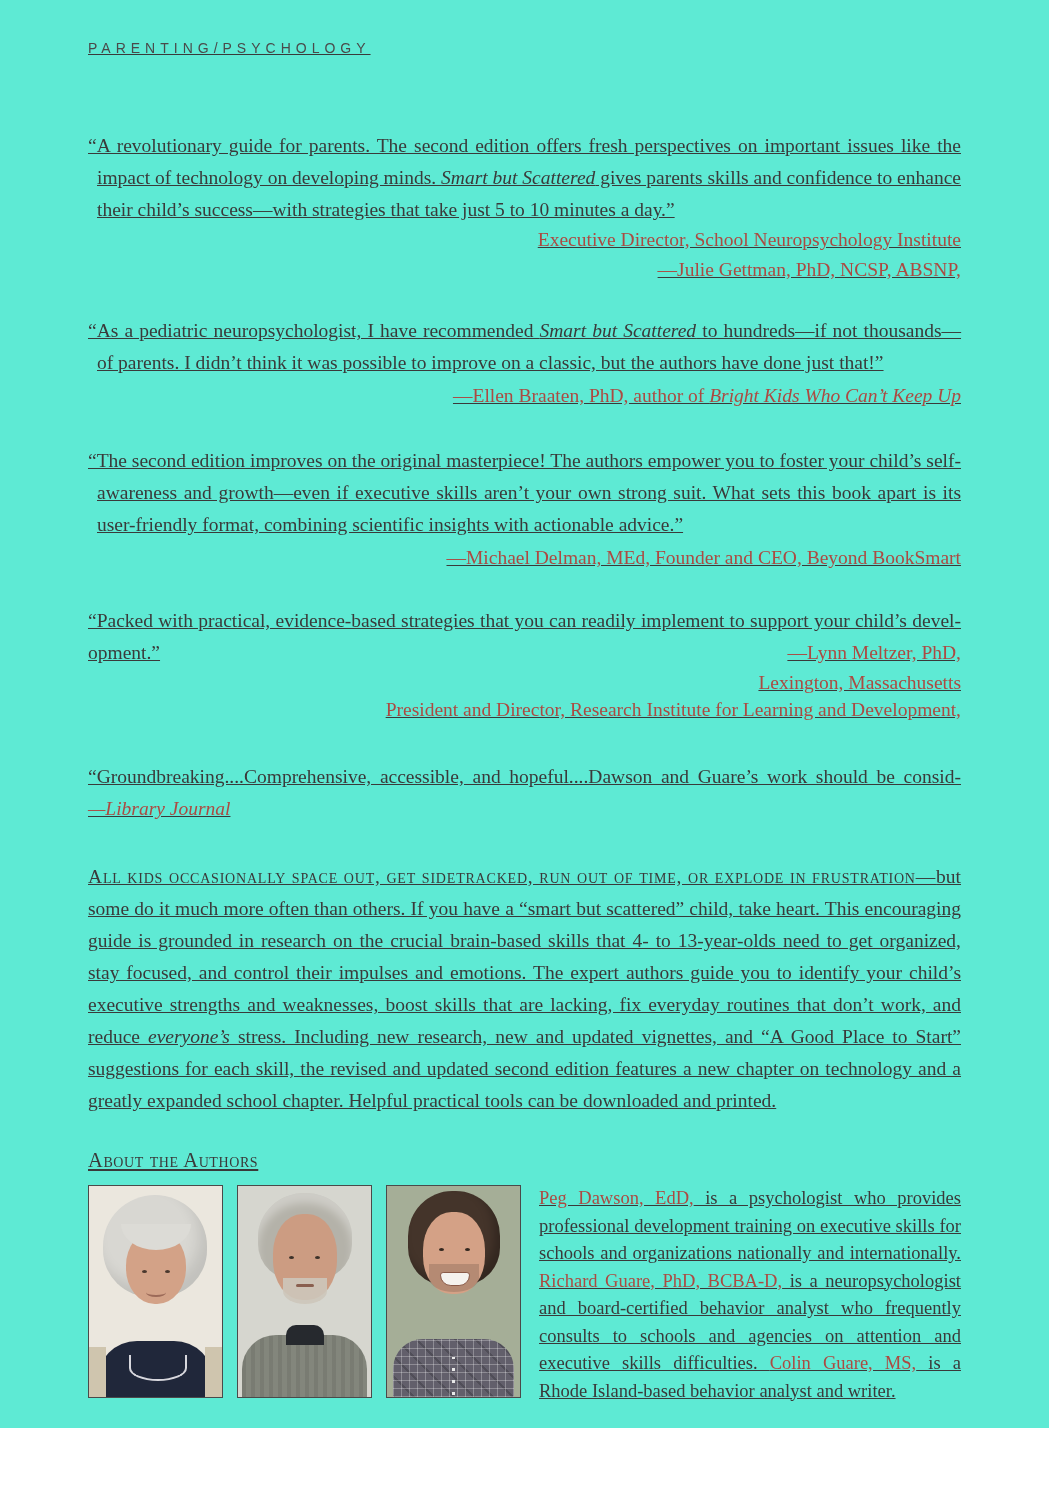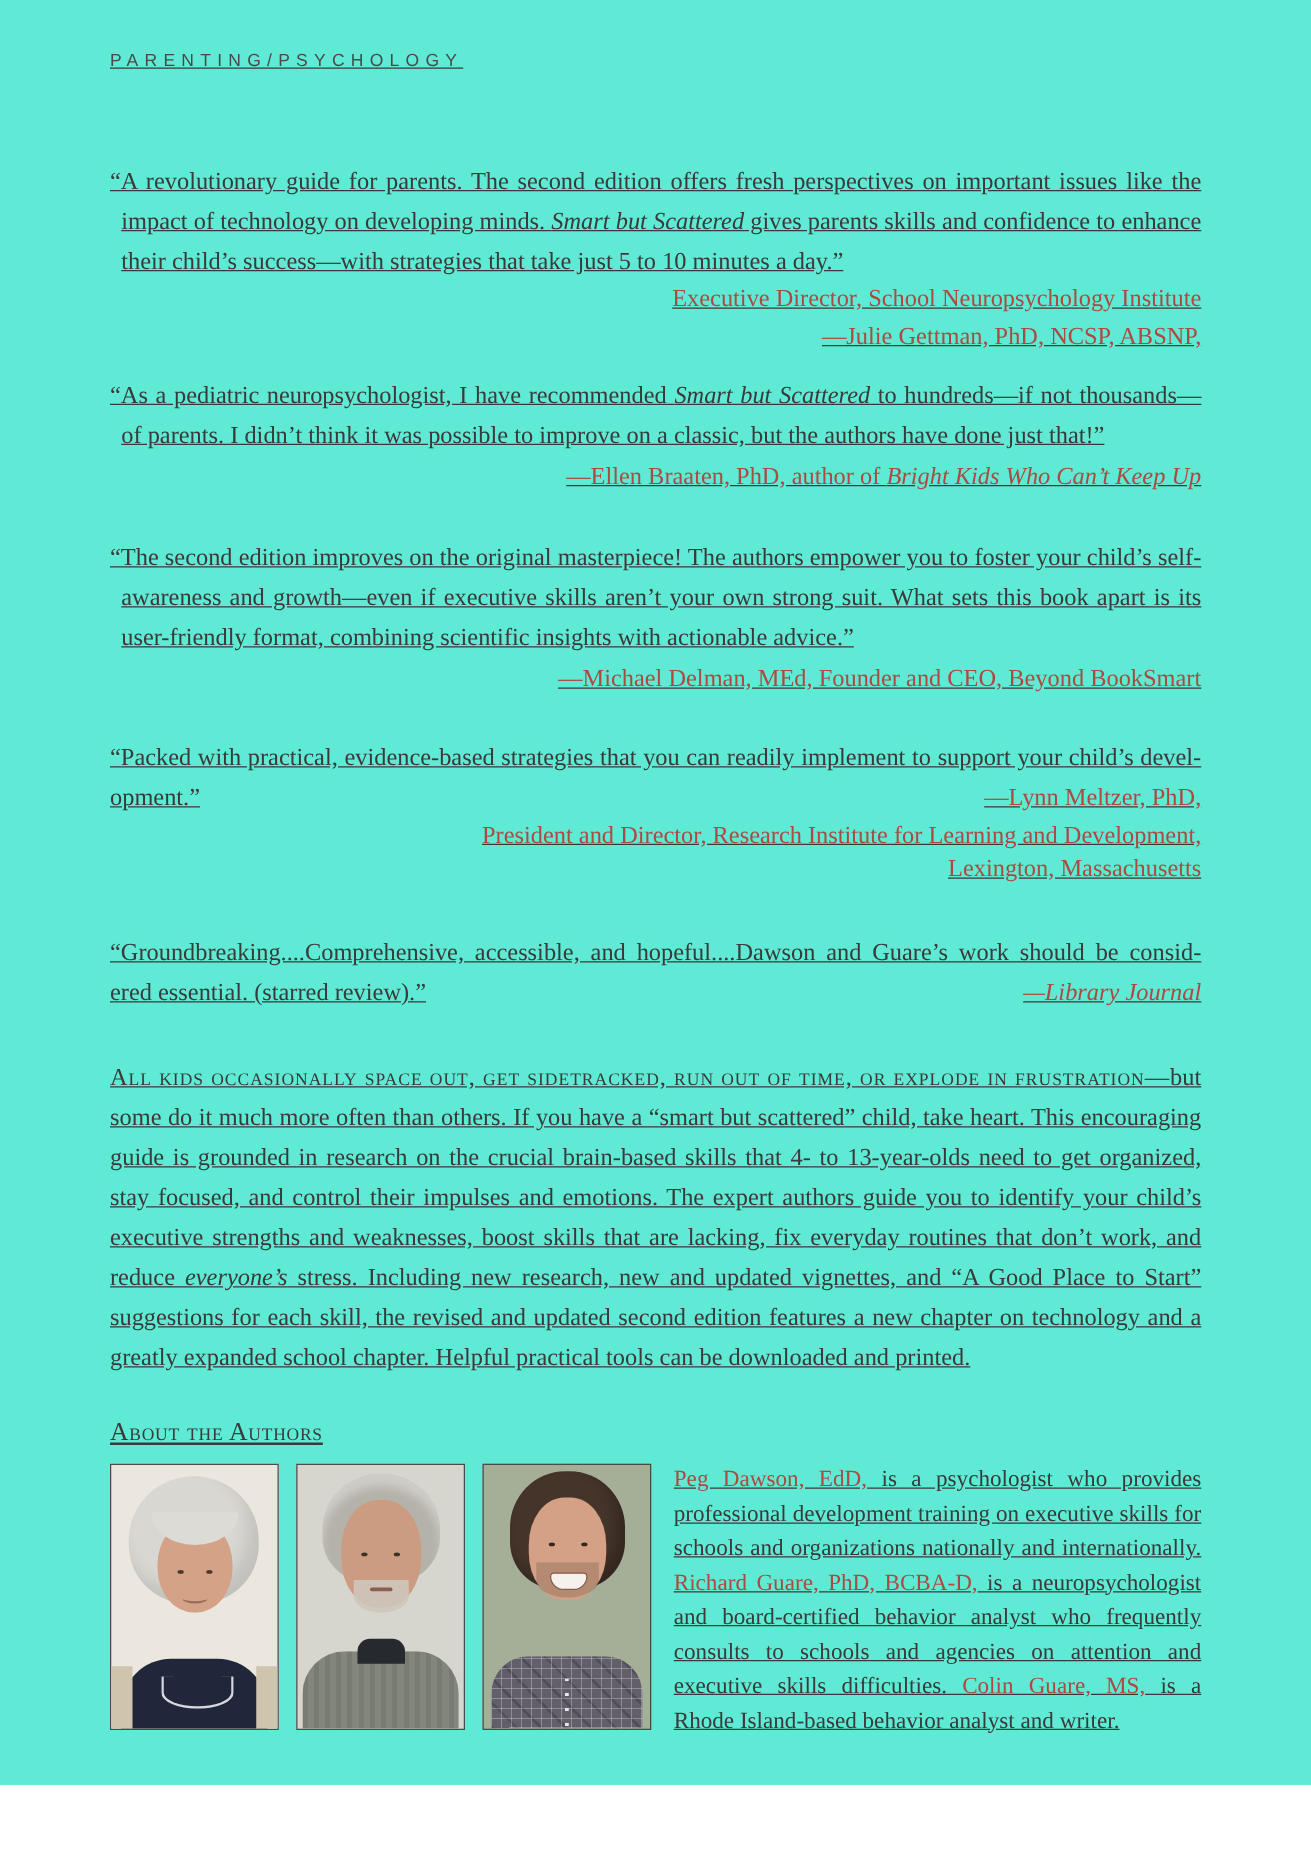--- a/index.html
+++ b/index.html
@@ -42,21 +42,21 @@
   .attr{
     text-align:right;
     color:var(--accent-red,#ac4a42);
     font-size:19.5px;
     line-height:27px;
     margin:0;
   }
   .attr-first{margin-top:3px;}
   .attr-inline{color:var(--accent-red,#ac4a42);}
   .q1{margin-top:74px;}
-  .q2{margin-top:18px;}
+  .q2{margin-top:32px;}
   .q3{margin-top:36px;}
   .q4{margin-top:34px;}
   .q5{margin-top:38px;}
   .desc{
     font-size:19.5px;line-height:32px;
     text-align:justify;margin:36px 0 0;
   }
   .seg-italic{font-style:italic;}
   .seg-smallcaps{font-variant:small-caps;letter-spacing:.8px;}
   .seg-redbold{color:var(--accent-red,#ac4a42);}
@@ -150,28 +150,27 @@
       <p class="quote"><span>“The second edition improves on the original masterpiece! The authors empower you to foster your child’s self-awareness and growth—even if executive skills aren’t your own strong suit. What sets this book apart is its user-friendly format, combining scientific insights with actionable advice.”</span></p>
       <p class="attr attr-first"><span>—Michael Delman, MEd, Founder and CEO, Beyond BookSmart</span></p>
     </div>
 
     <div class="q4">
       <p class="quote force-just"><span>“Packed with practical, evidence-based strategies that you can readily implement to support your child’s devel-</span></p>
       <div class="line2">
         <span class="cont"><span>opment.”</span></span>
         <span class="attr-inline"><span>—Lynn Meltzer, PhD,</span></span>
       </div>
+      <p class="attr"><span>Lexington, Massachusetts</span></p>
       <p class="attr"><span>President and Director, Research Institute for Learning and Development,</span></p>
-      <p class="attr"><span>Lexington, Massachusetts</span></p>
     </div>
 
     <div class="q5">
       <p class="quote force-just"><span>“Groundbreaking....Comprehensive, accessible, and hopeful....Dawson and Guare’s work should be consid-</span></p>
       <div class="line2">
-        <span class="cont"><span>ered essential. (starred review).”</span></span>
         <span class="attr-inline"><span class="seg-italic">—Library Journal</span></span>
       </div>
     </div>
 
   </section>
 
   <p class="desc"><span class="seg-smallcaps">All kids occasionally space out, get sidetracked, run out of time, or explode in frustration—</span><span>but some do it much more often than others. If you have a “smart but scattered” child, take heart. This encouraging guide is grounded in research on the crucial brain-based skills that 4- to 13-year-olds need to get organized, stay focused, and control their impulses and emotions. The expert authors guide you to identify your child’s executive strengths and weaknesses, boost skills that are lacking, fix everyday routines that don’t work, and reduce </span><span class="seg-italic">everyone’s</span><span> stress. Including new research, new and updated vignettes, and “A Good Place to Start” suggestions for each skill, the revised and updated second edition features a new chapter on technology and a greatly expanded school chapter. Helpful practical tools can be downloaded and printed.</span></p>
 
   <h2 class="about-h">About the Authors</h2>
 

